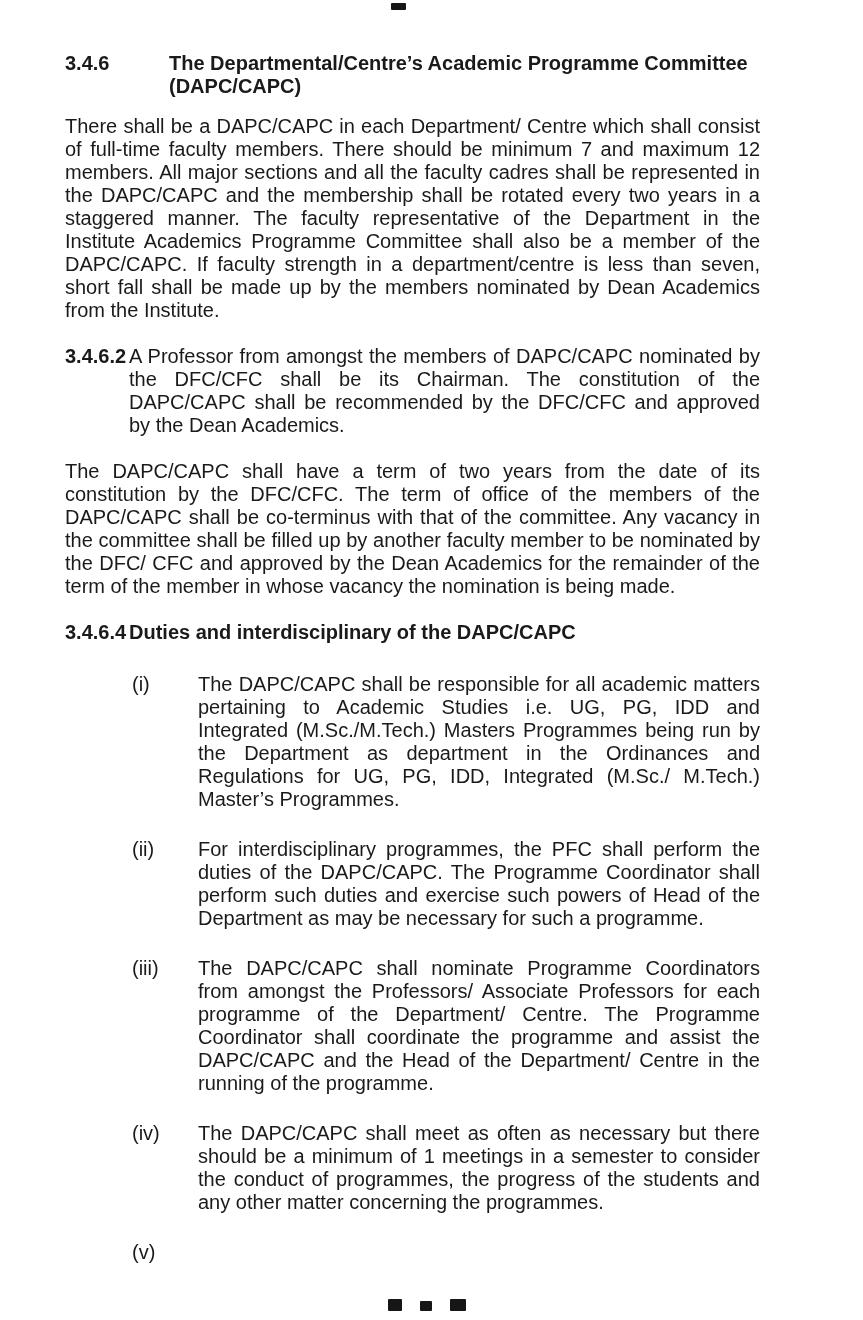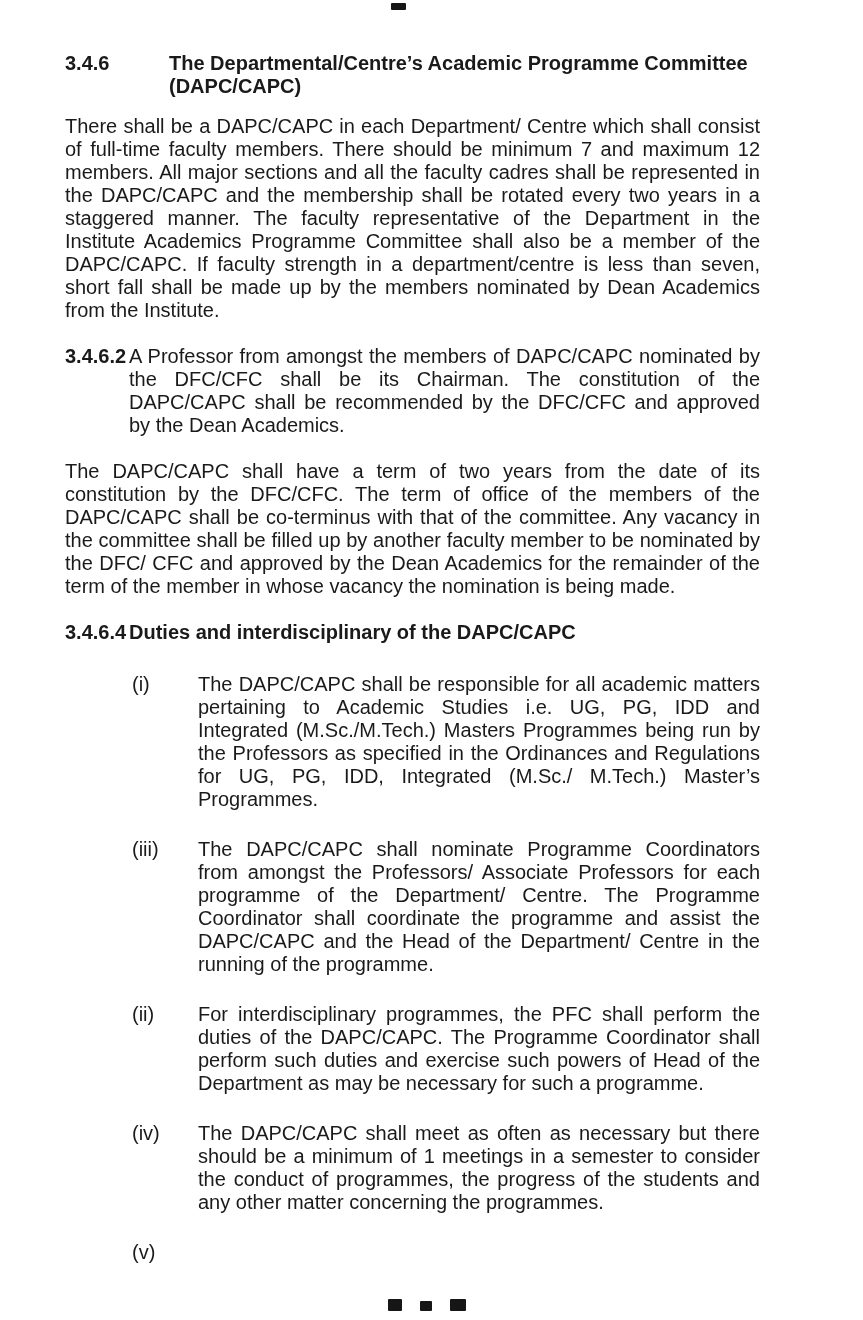--- a/index.html
+++ b/index.html
@@ -84,31 +84,31 @@
       <div class="txt just">The DAPC/CAPC shall have a term of two years from the date of its constitution by the DFC/CFC. The term of office of the members of the DAPC/CAPC shall be co-terminus with that of the committee. Any vacancy in the committee shall be filled up by another faculty member to be nominated by the DFC/ CFC and approved by the Dean Academics for the remainder of the term of the member in whose vacancy the nomination is being made.</div>
     </div>
 
     <div class="row subheading-row">
       <div class="num">3.4.6.4</div>
       <div class="txt bold">Duties and interdisciplinary of the DAPC/CAPC</div>
     </div>
 
     <div class="row list-item">
       <div class="marker">(i)</div>
-      <div class="txt">The DAPC/CAPC shall be responsible for all academic matters pertaining to Academic Studies i.e. UG, PG, IDD and Integrated (M.Sc./M.Tech.) Masters Programmes being run by the Professors as specified in the Ordinances and Regulations for UG, PG, IDD, Integrated (M.Sc./ M.Tech.) Master’s Programmes.</div>
+      <div class="txt">The DAPC/CAPC shall be responsible for all academic matters pertaining to Academic Studies i.e. UG, PG, IDD and Integrated (M.Sc./M.Tech.) Masters Programmes being run by the Department as department in the Ordinances and Regulations for UG, PG, IDD, Integrated (M.Sc./ M.Tech.) Master’s Programmes.</div>
+    </div>
+
+    <div class="row list-item">
+      <div class="marker">(ii)</div>
+      <div class="txt">For interdisciplinary programmes, the PFC shall perform the duties of the DAPC/CAPC. The Programme Coordinator shall perform such duties and exercise such powers of Head of the Department as may be necessary for such a programme.</div>
     </div>
 
     <div class="row list-item">
       <div class="marker">(iii)</div>
       <div class="txt">The DAPC/CAPC shall nominate Programme Coordinators from amongst the Professors/ Associate Professors for each programme of the Department/ Centre. The Programme Coordinator shall coordinate the programme and assist the DAPC/CAPC and the Head of the Department/ Centre in the running of the programme.</div>
-    </div>
-
-    <div class="row list-item">
-      <div class="marker">(ii)</div>
-      <div class="txt">For interdisciplinary programmes, the PFC shall perform the duties of the DAPC/CAPC. The Programme Coordinator shall perform such duties and exercise such powers of Head of the Department as may be necessary for such a programme.</div>
     </div>
 
     <div class="row list-item">
       <div class="marker">(iv)</div>
       <div class="txt">The DAPC/CAPC shall meet as often as necessary but there should be a minimum of 1 meetings in a semester to consider the conduct of programmes, the progress of the students and any other matter concerning the programmes.</div>
     </div>
 
     <div class="row list-item">
       <div class="marker">(v)</div>
     </div>

